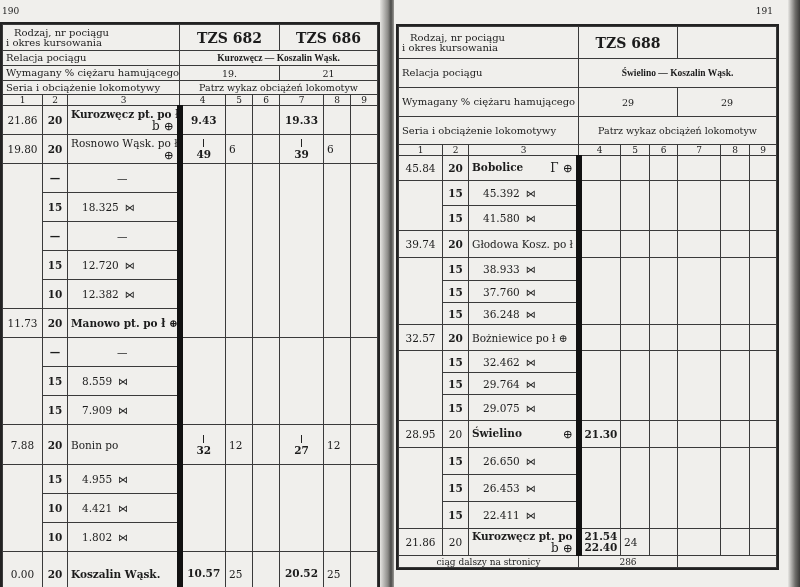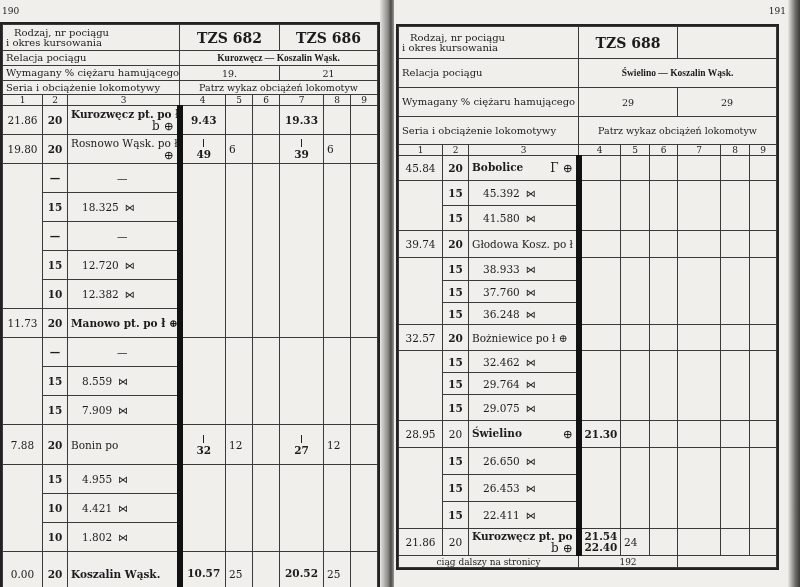--- a/index.html
+++ b/index.html
@@ -230,21 +230,21 @@
       <td class="c-num">25</td>
       <td></td>
     </tr>
   </tbody>
     </table>
 </div>
 
 <div class="gutter"></div>
 
 <div class="page right">
-  <span class="pagenum" style="right:14px;">191</span>
+  <span class="pagenum" style="right:27px;">191</span>
 
   <table class="tt outer" style="left:4px; top:26px; width:378px;">
     <colgroup>
       <col style="width:44px">
         <col style="width:26px">
         <col style="width:110px">
       <col style="width:42px">
         <col style="width:29px">
         <col style="width:28px">
       <col style="width:43px">
@@ -414,19 +414,19 @@
       </td>
       <td class="c-time"><span>21.54</span><br><span>22.40</span></td>
       <td class="c-num">24</td>
       <td></td>
           <td></td>
           <td></td>
           <td></td>
     </tr>
     <tr>
       <td colspan="3" class="footer-cell">ciąg dalszy na stronicy</td>
-      <td colspan="3" class="footer-cell">192</td>
+      <td colspan="3" class="footer-cell">286</td>
       <td colspan="3" class="footer-cell"></td>
     </tr>
   </tbody>
     </table>
   <div class="right-edge"></div>
 </div>
 
 </body></html>

